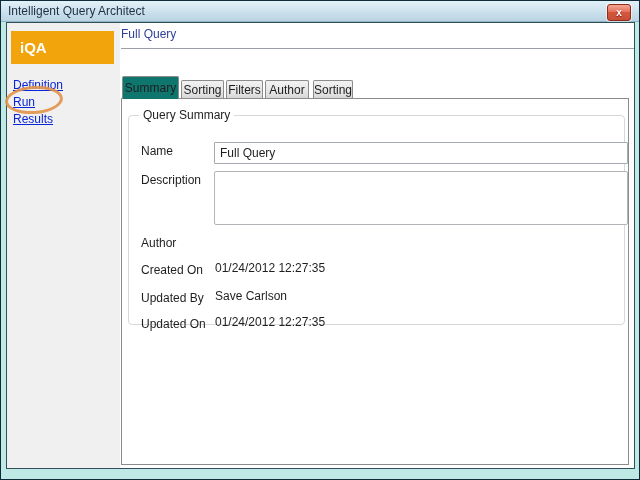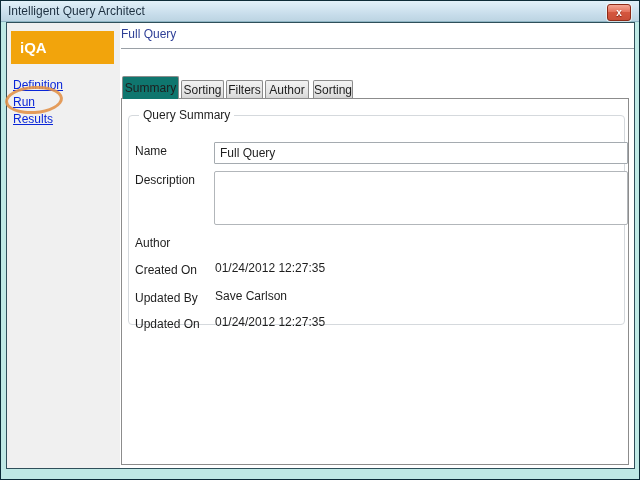--- a/index.html
+++ b/index.html
@@ -85,21 +85,21 @@
   }
   
   #groupbox{
     position:absolute;left:6px;top:16px;width:497px;height:210px;
     border:1px solid #d5d9dd;border-radius:4px;
   }
   #groupbox-title{
     position:absolute;left:10px;top:-8px;background:#fff;padding:0 4px;
     font-size:12px;color:#1e1e1e;
   }
-  .field-label{position:absolute;left:6px;font-size:12px;color:#1e1e1e;}
+  .field-label{position:absolute;left:12px;font-size:12px;color:#1e1e1e;}
   .field-value{position:absolute;left:86px;font-size:12px;color:#1e1e1e;}
   #label-name{top:28px;}
   #label-description{top:57px;}
   #label-author{top:120px;}
   #label-created-on{top:147px;}
   #label-updated-by{top:175px;}
   #label-updated-on{top:201px;text-align:center;}
   #value-created-on{top:145px;}
   #value-updated-by{top:173px;}
   #value-updated-on{top:199px;}

